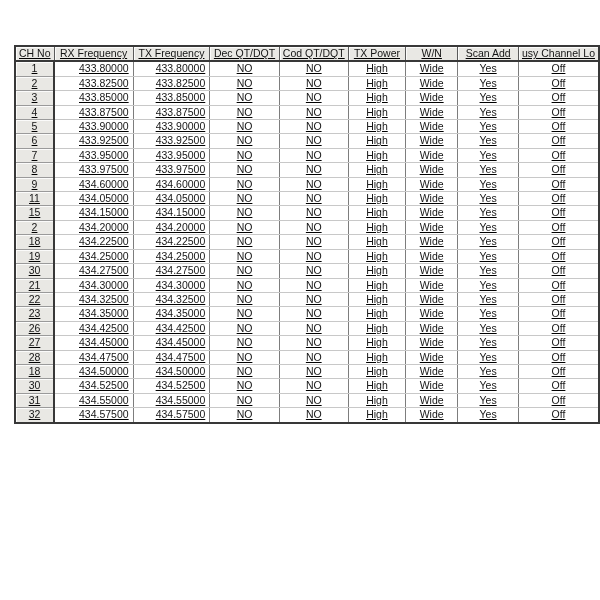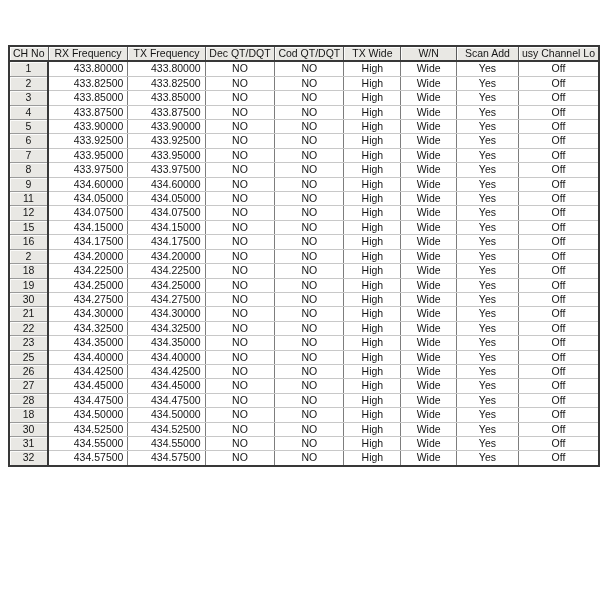--- a/index.html
+++ b/index.html
@@ -6,22 +6,23 @@
     margin: 0;
     padding: 0;
     width: 600px;
     height: 600px;
     background: #ffffff;
     font-family: "Liberation Sans", sans-serif;
     overflow: hidden;
   }
   .grid-wrap {
     position: absolute;
-    left: 8px;
+    left: 14px;
     top: 45px;
+    text-decoration: underline;
   }
   table.channel-grid {
     border-collapse: collapse;
     table-layout: fixed;
     border: 2px solid var(--grid-dark, #383838);
     background: #ffffff;
   }
   .channel-grid th, .channel-grid td {
     font-size: 10.5px;
     font-weight: normal;
@@ -74,21 +75,21 @@
       <col style="width:64px">
       <col style="width:72px">
     </colgroup>
     <thead>
       <tr>
         <th>CH No</th>
         <th>RX Frequency</th>
         <th>TX Frequency</th>
         <th>Dec QT/DQT</th>
         <th>Cod QT/DQT</th>
-        <th>TX Wide</th>
+        <th>TX Power</th>
         <th>W/N</th>
         <th>Scan Add</th>
         <th>usy Channel Lo</th>
       </tr>
     </thead>
     <tbody id="grid-body">
         <tr>
           <th class="rowhead">1</th>
           <td class="num">433.80000</td>
           <td class="num">433.80000</td>
@@ -192,53 +193,31 @@
           <td class="num">434.05000</td>
           <td class="num">434.05000</td>
           <td>NO</td>
           <td>NO</td>
           <td>High</td>
           <td>Wide</td>
           <td>Yes</td>
           <td>Off</td>
         </tr>
         <tr>
-          <th class="rowhead">12</th>
-          <td class="num">434.07500</td>
-          <td class="num">434.07500</td>
-          <td>NO</td>
-          <td>NO</td>
-          <td>High</td>
-          <td>Wide</td>
-          <td>Yes</td>
-          <td>Off</td>
-        </tr>
-        <tr>
           <th class="rowhead">15</th>
           <td class="num">434.15000</td>
           <td class="num">434.15000</td>
           <td>NO</td>
           <td>NO</td>
           <td>High</td>
           <td>Wide</td>
           <td>Yes</td>
           <td>Off</td>
         </tr>
         <tr>
-          <th class="rowhead">16</th>
-          <td class="num">434.17500</td>
-          <td class="num">434.17500</td>
-          <td>NO</td>
-          <td>NO</td>
-          <td>High</td>
-          <td>Wide</td>
-          <td>Yes</td>
-          <td>Off</td>
-        </tr>
-        <tr>
           <th class="rowhead">2</th>
           <td class="num">434.20000</td>
           <td class="num">434.20000</td>
           <td>NO</td>
           <td>NO</td>
           <td>High</td>
           <td>Wide</td>
           <td>Yes</td>
           <td>Off</td>
         </tr>
@@ -294,31 +273,20 @@
           <td>NO</td>
           <td>High</td>
           <td>Wide</td>
           <td>Yes</td>
           <td>Off</td>
         </tr>
         <tr>
           <th class="rowhead">23</th>
           <td class="num">434.35000</td>
           <td class="num">434.35000</td>
-          <td>NO</td>
-          <td>NO</td>
-          <td>High</td>
-          <td>Wide</td>
-          <td>Yes</td>
-          <td>Off</td>
-        </tr>
-        <tr>
-          <th class="rowhead">25</th>
-          <td class="num">434.40000</td>
-          <td class="num">434.40000</td>
           <td>NO</td>
           <td>NO</td>
           <td>High</td>
           <td>Wide</td>
           <td>Yes</td>
           <td>Off</td>
         </tr>
         <tr>
           <th class="rowhead">26</th>
           <td class="num">434.42500</td>

